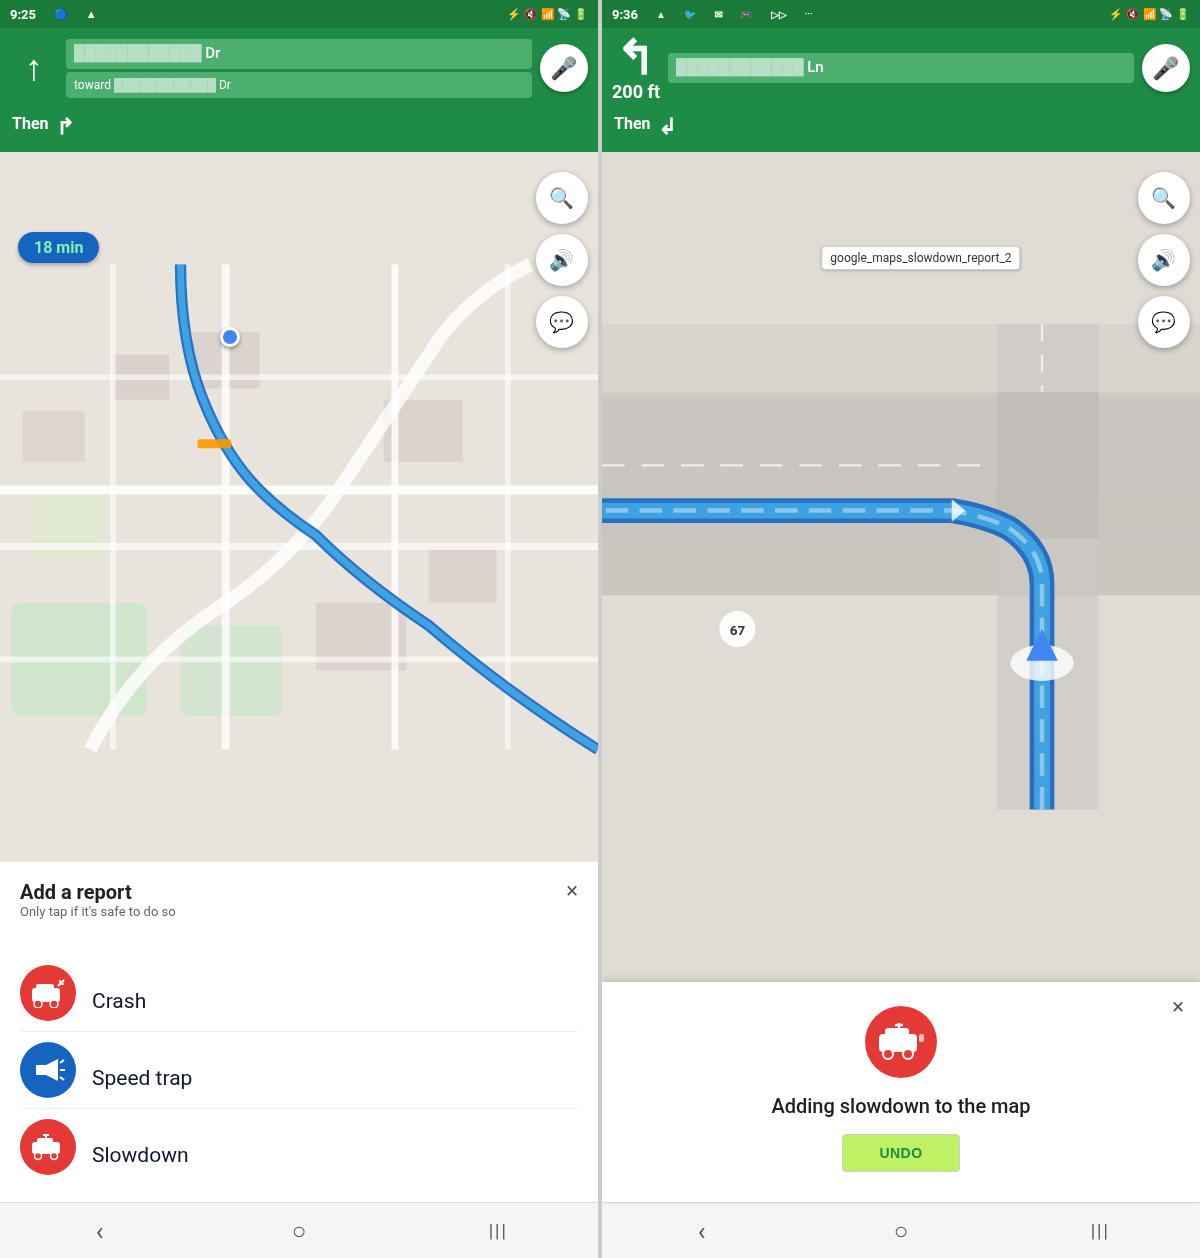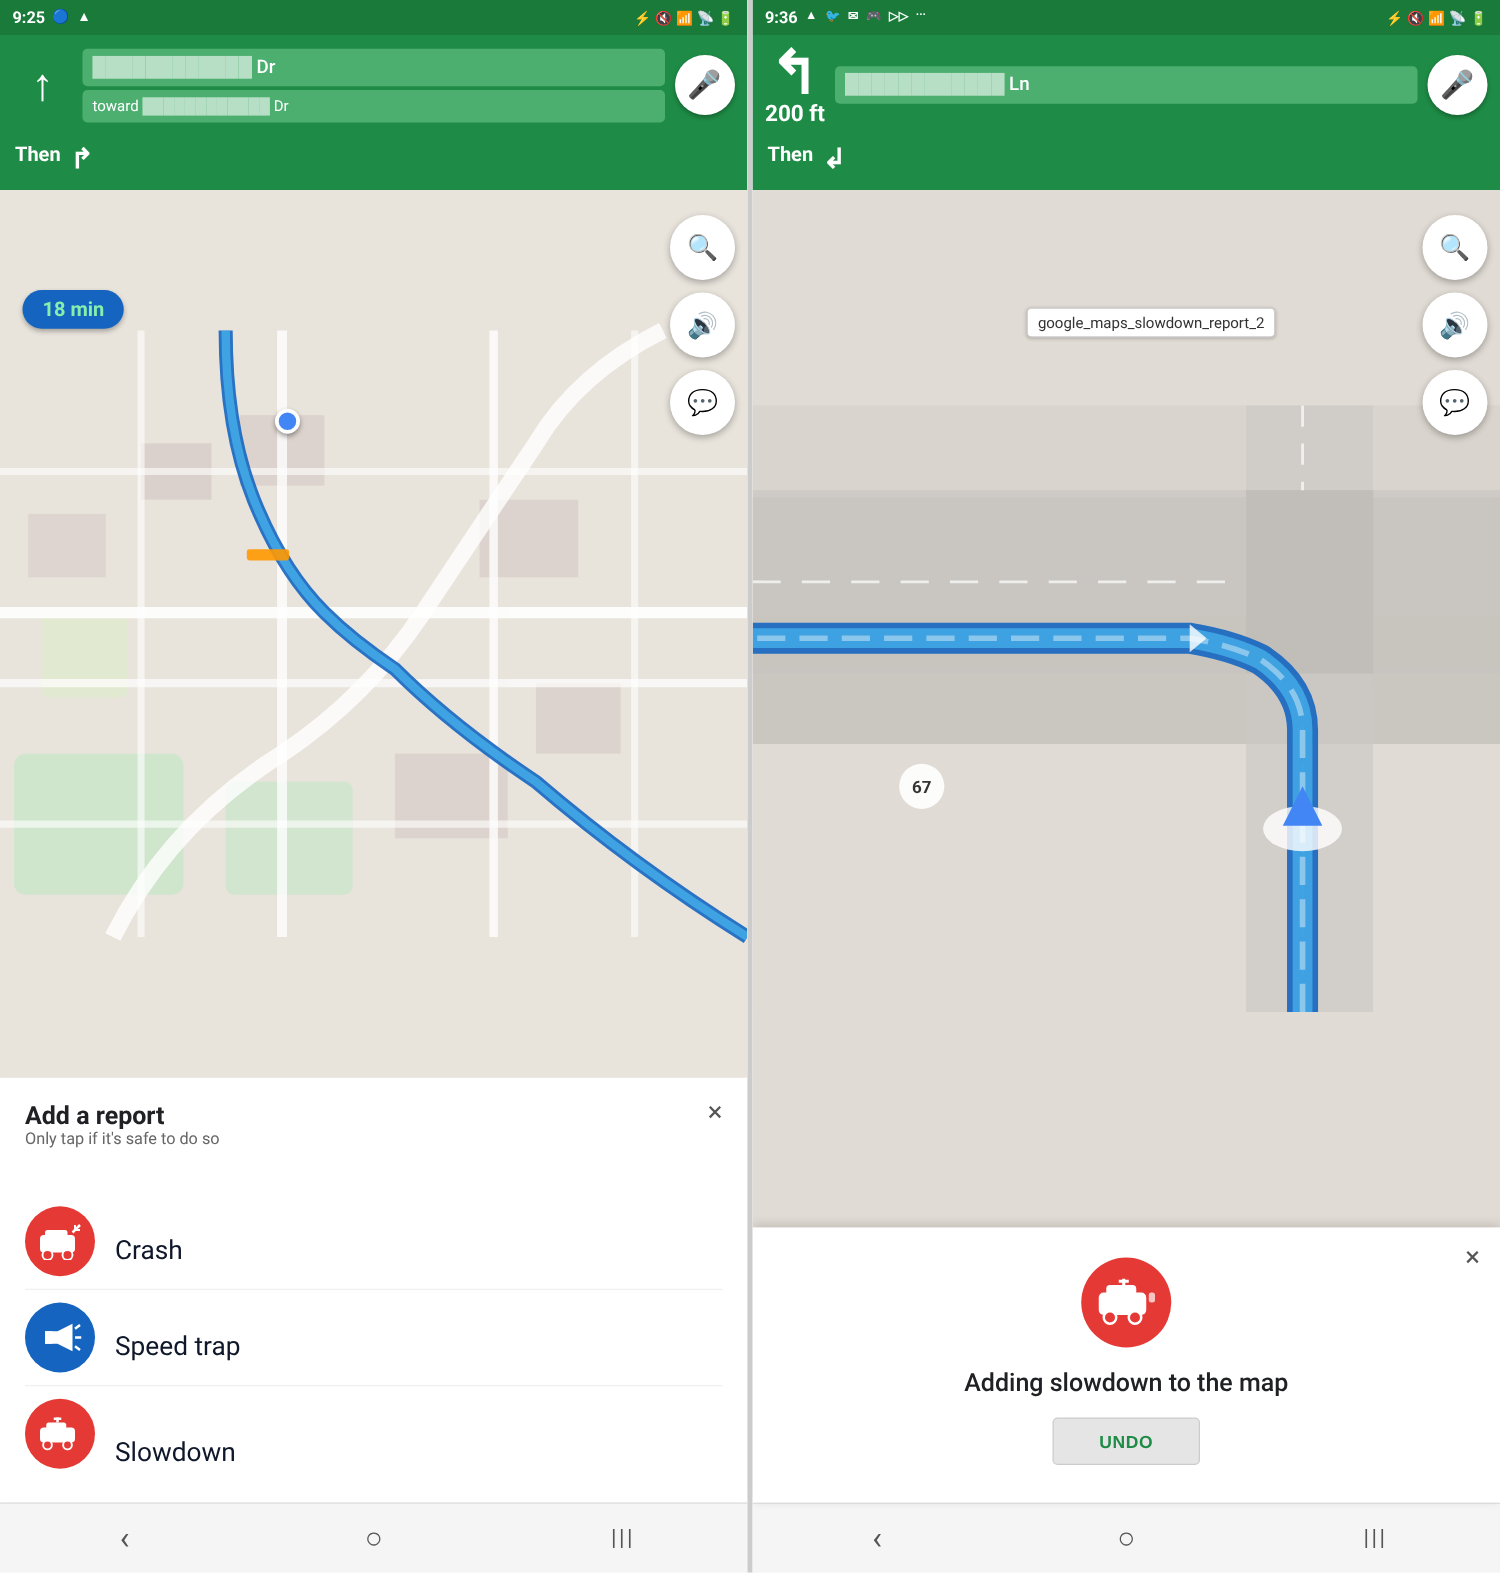--- a/index.html
+++ b/index.html
@@ -36,21 +36,21 @@
     .status-bar {
       background: #1a7a3a;
       color: white;
       font-size: 13px;
       padding: 4px 10px;
       display: flex;
       justify-content: space-between;
       align-items: center;
       height: 28px;
     }
-    .status-left { font-weight: bold; display: flex; gap: 6px; }
+    .status-left { font-weight: bold; display: flex; align-items: center; gap: 18px; }
     .status-right { display: flex; align-items: center; gap: 3px; font-size: 11px; }
 
     
     .nav-header {
       background: #1e8c46;
       padding: 6px 10px;
       display: flex;
       align-items: center;
       gap: 8px;
       min-height: 80px;
@@ -240,21 +240,21 @@
       line-height: 1;
     }
 
     .report-item {
       display: flex;
       align-items: center;
       gap: 16px;
       padding: 10px 0;
       border-bottom: 1px solid #f0f0f0;
     }
-    .report-item:last-child { border-bottom: none; align-items: flex-end; }
+    .report-item:last-child { border-bottom: none; }
     .report-icon-circle {
       width: 56px;
       height: 56px;
       border-radius: 50%;
       display: flex;
       align-items: center;
       justify-content: center;
       font-size: 24px;
       flex-shrink: 0;
     }
@@ -302,21 +302,21 @@
       text-align: center;
     }
     .undo-btn {
       border: 1px solid #ccc;
       border-radius: 4px;
       padding: 10px 36px;
       font-size: 14px;
       font-weight: bold;
       color: #1e8c46;
       letter-spacing: 0.5px;
-      background: #e5e5e5;
+      background: #bef264;
       cursor: pointer;
     }
 
     
     .bottom-nav {
       background: #f5f5f5;
       height: 56px;
       display: flex;
       align-items: center;
       justify-content: space-around;

